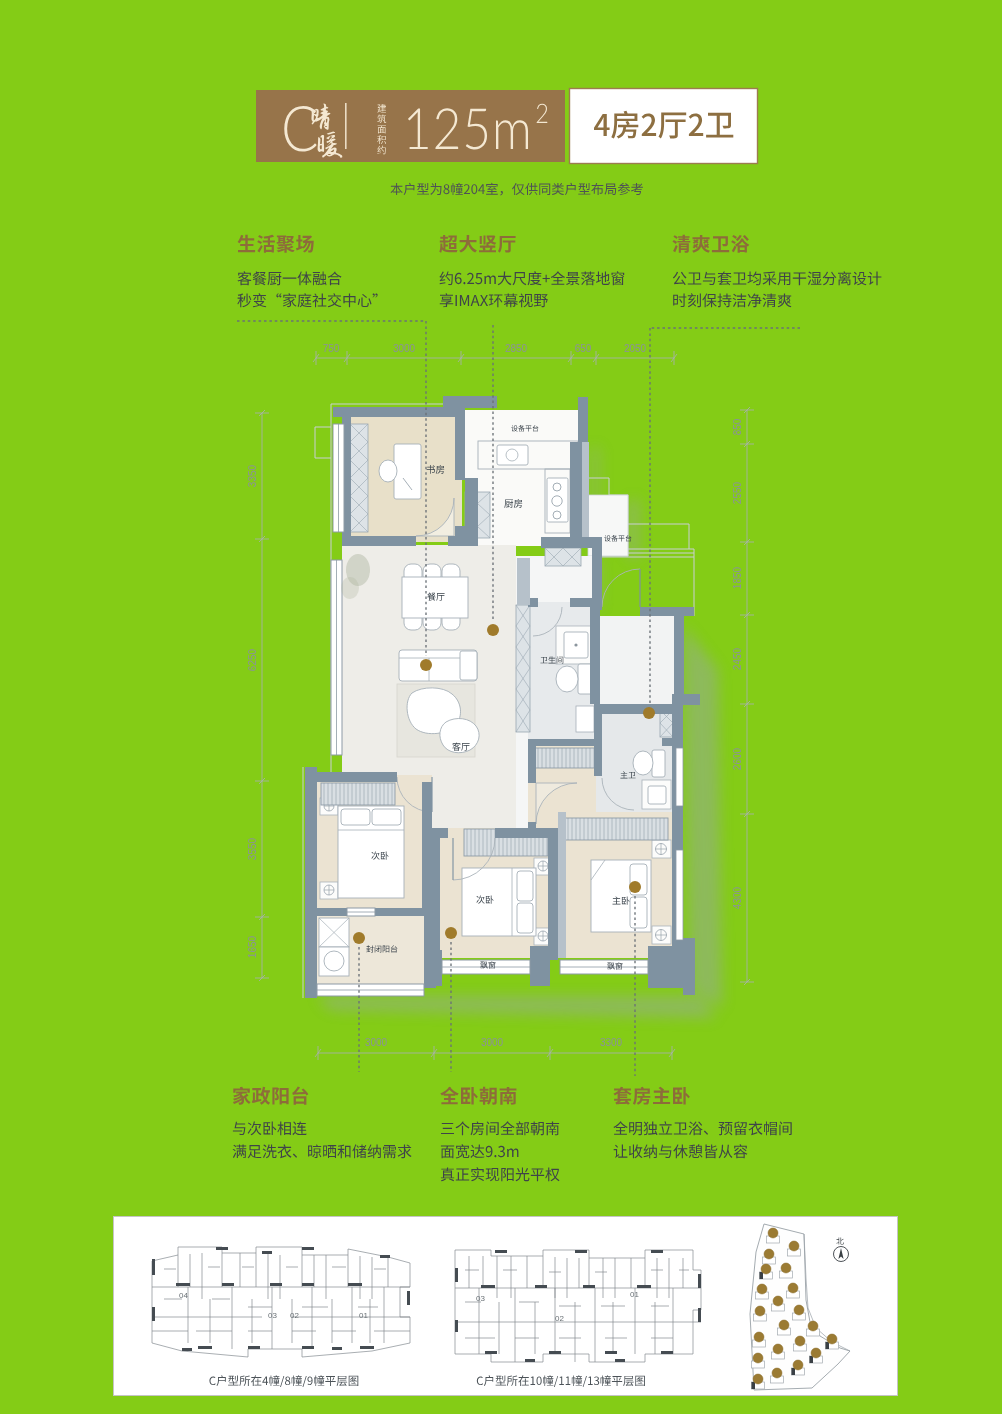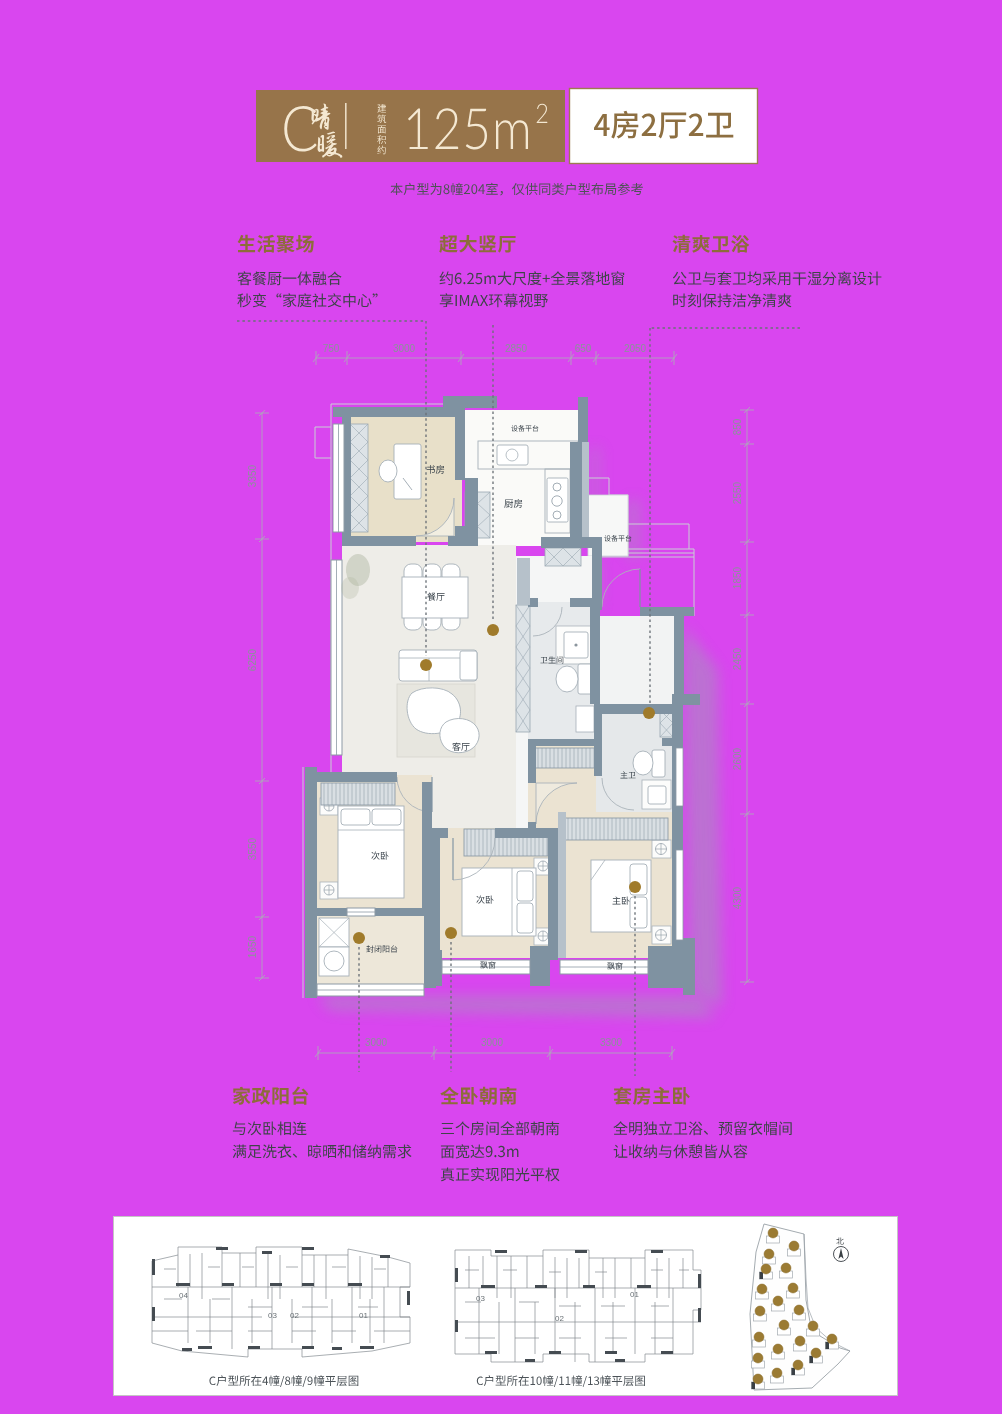--- a/index.html
+++ b/index.html
@@ -1,14 +1,14 @@
 <!DOCTYPE html>
 <html><head><meta charset="utf-8"><style>
 html,body{margin:0;padding:0;background:#fff;}
-#page{position:relative;width:1002px;height:1414px;background:#d946ef;overflow:hidden;font-family:"Liberation Sans",sans-serif;}
+#page{position:relative;width:1002px;height:1414px;background:#84cc16;overflow:hidden;font-family:"Liberation Sans",sans-serif;}
 </style></head><body>
 <div id="page">
 <svg width="1002" height="1414" viewBox="0 0 1002 1414">
 <defs>
 <filter id="blur6" x="-30%" y="-30%" width="160%" height="160%">
           <feGaussianBlur stdDeviation="5"></feGaussianBlur>
         </filter>
 <filter id="blur8" x="-30%" y="-30%" width="160%" height="160%">
           <feGaussianBlur stdDeviation="7"></feGaussianBlur>
         </filter>

